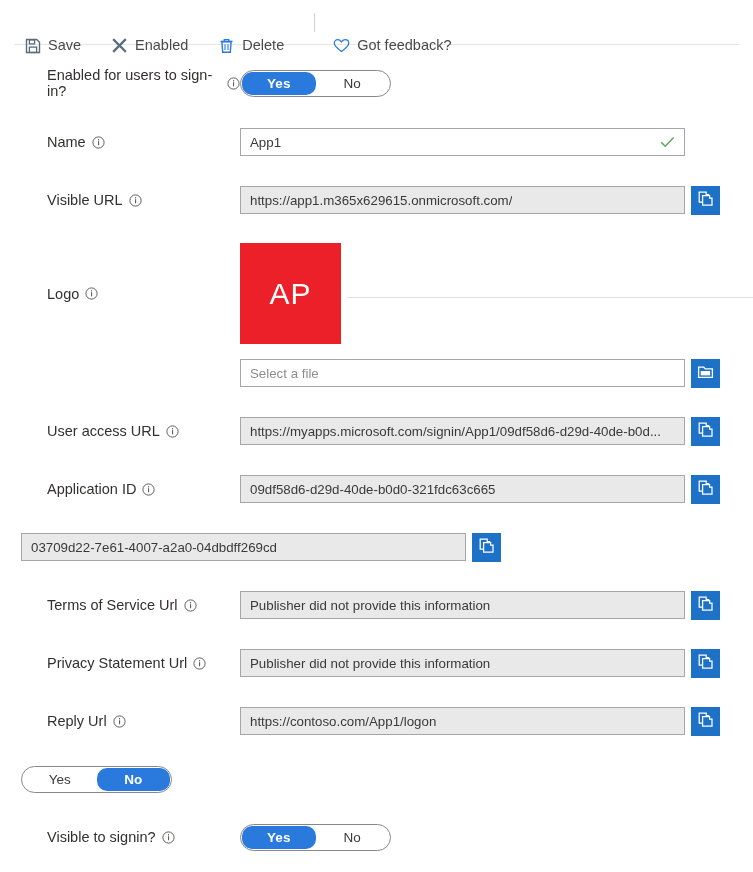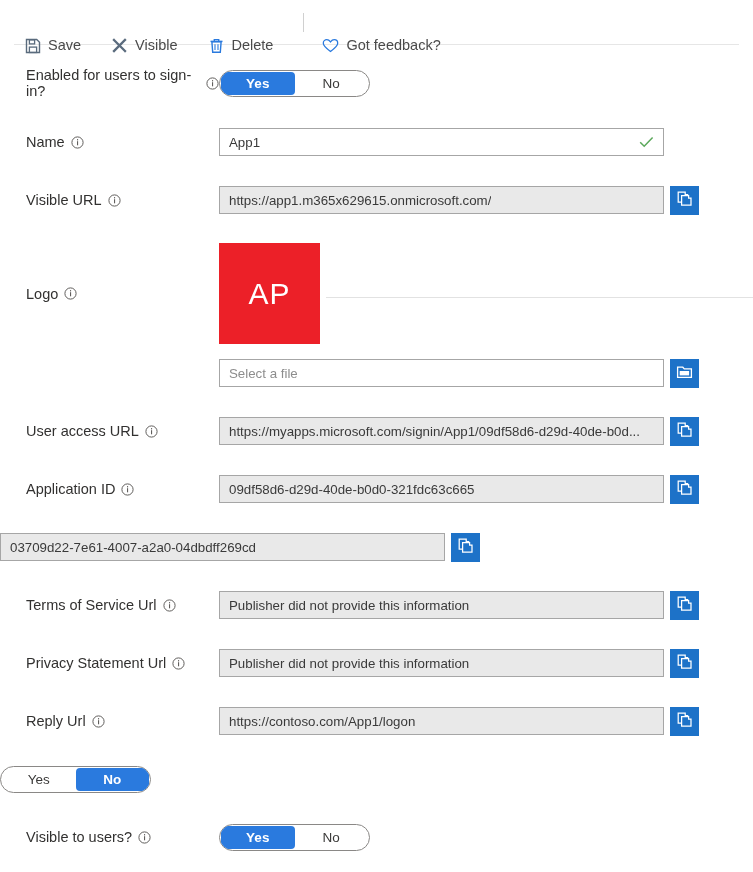--- a/index.html
+++ b/index.html
@@ -55,20 +55,21 @@
 
   
   .form {
     padding-top: 22px;
   }
   .row {
     display: flex;
     align-items: center;
     min-height: 30px;
     margin-bottom: 28px;
+    margin-left: 21px;
   }
   .row.logo-row { align-items: center; margin-bottom: 14px; }
   .row.file-row { margin-bottom: 28px; }
 
   .label {
     width: 219px;
     padding-left: 26px;
     font-size: 14.5px;
     color: #323130;
     display: flex;
@@ -102,21 +103,21 @@
     cursor: pointer;
     overflow: hidden;
   }
   .toggle .seg {
     flex: 1;
     height: 100%;
     display: flex;
     align-items: center;
     justify-content: center;
     font-size: 13.5px;
-    border-radius: 4px;
+    border-radius: 10px;
     color: #3b3a39;
     user-select: none;
   }
   .toggle .seg.on {
     background: #2a7ade;
     color: #ffffff;
     font-weight: bold;
   }
 
   
@@ -189,21 +190,21 @@
     </span>
     <span class="cmd-label">Save</span>
   </button>
 
   <button class="cmd">
     <span class="glyph">
       <svg width="15" height="15" viewBox="0 0 15 15">
         <path d="M2 2 L13 13 M13 2 L2 13" stroke="#5a6b7d" stroke-width="2.3" stroke-linecap="square"></path>
       </svg>
     </span>
-    <span class="cmd-label">Visible</span>
+    <span class="cmd-label">Enabled</span>
   </button>
 
   <button class="cmd">
     <span class="glyph">
       <svg width="15" height="16" viewBox="0 0 15 16">
         <path d="M1.5 3.4h12" stroke="#2a7ade" stroke-width="1.5"></path>
         <path d="M5.3 3.2V1.6h4.4v1.6" fill="none" stroke="#2a7ade" stroke-width="1.4"></path>
         <path d="M2.9 3.9h9.2l-.8 10.4H3.7z" fill="none" stroke="#2a7ade" stroke-width="1.4"></path>
         <path d="M6 6.2v5.8M9 6.2v5.8" stroke="#2a7ade" stroke-width="1.1"></path>
       </svg>
@@ -480,21 +481,21 @@
     <div class="control">
       <div class="toggle">
         <span class="seg">Yes</span>
         <span class="seg on">No</span>
       </div>
     </div>
   </div>
 
   <div class="row">
     <div class="label">
-      <span>Visible to users?</span>
+      <span>Visible to signin?</span>
       <span class="info-icon">
         <svg width="13" height="13" viewBox="0 0 13 13">
             <circle cx="6.5" cy="6.5" r="5.6" fill="none" stroke="#605e5c" stroke-width="1"></circle>
             <rect x="6" y="5.2" width="1.1" height="4.1" fill="#605e5c"></rect>
             <rect x="6" y="3.1" width="1.1" height="1.3" fill="#605e5c"></rect>
           </svg>
       </span>
     </div>
     <div class="control">
       <div class="toggle">

